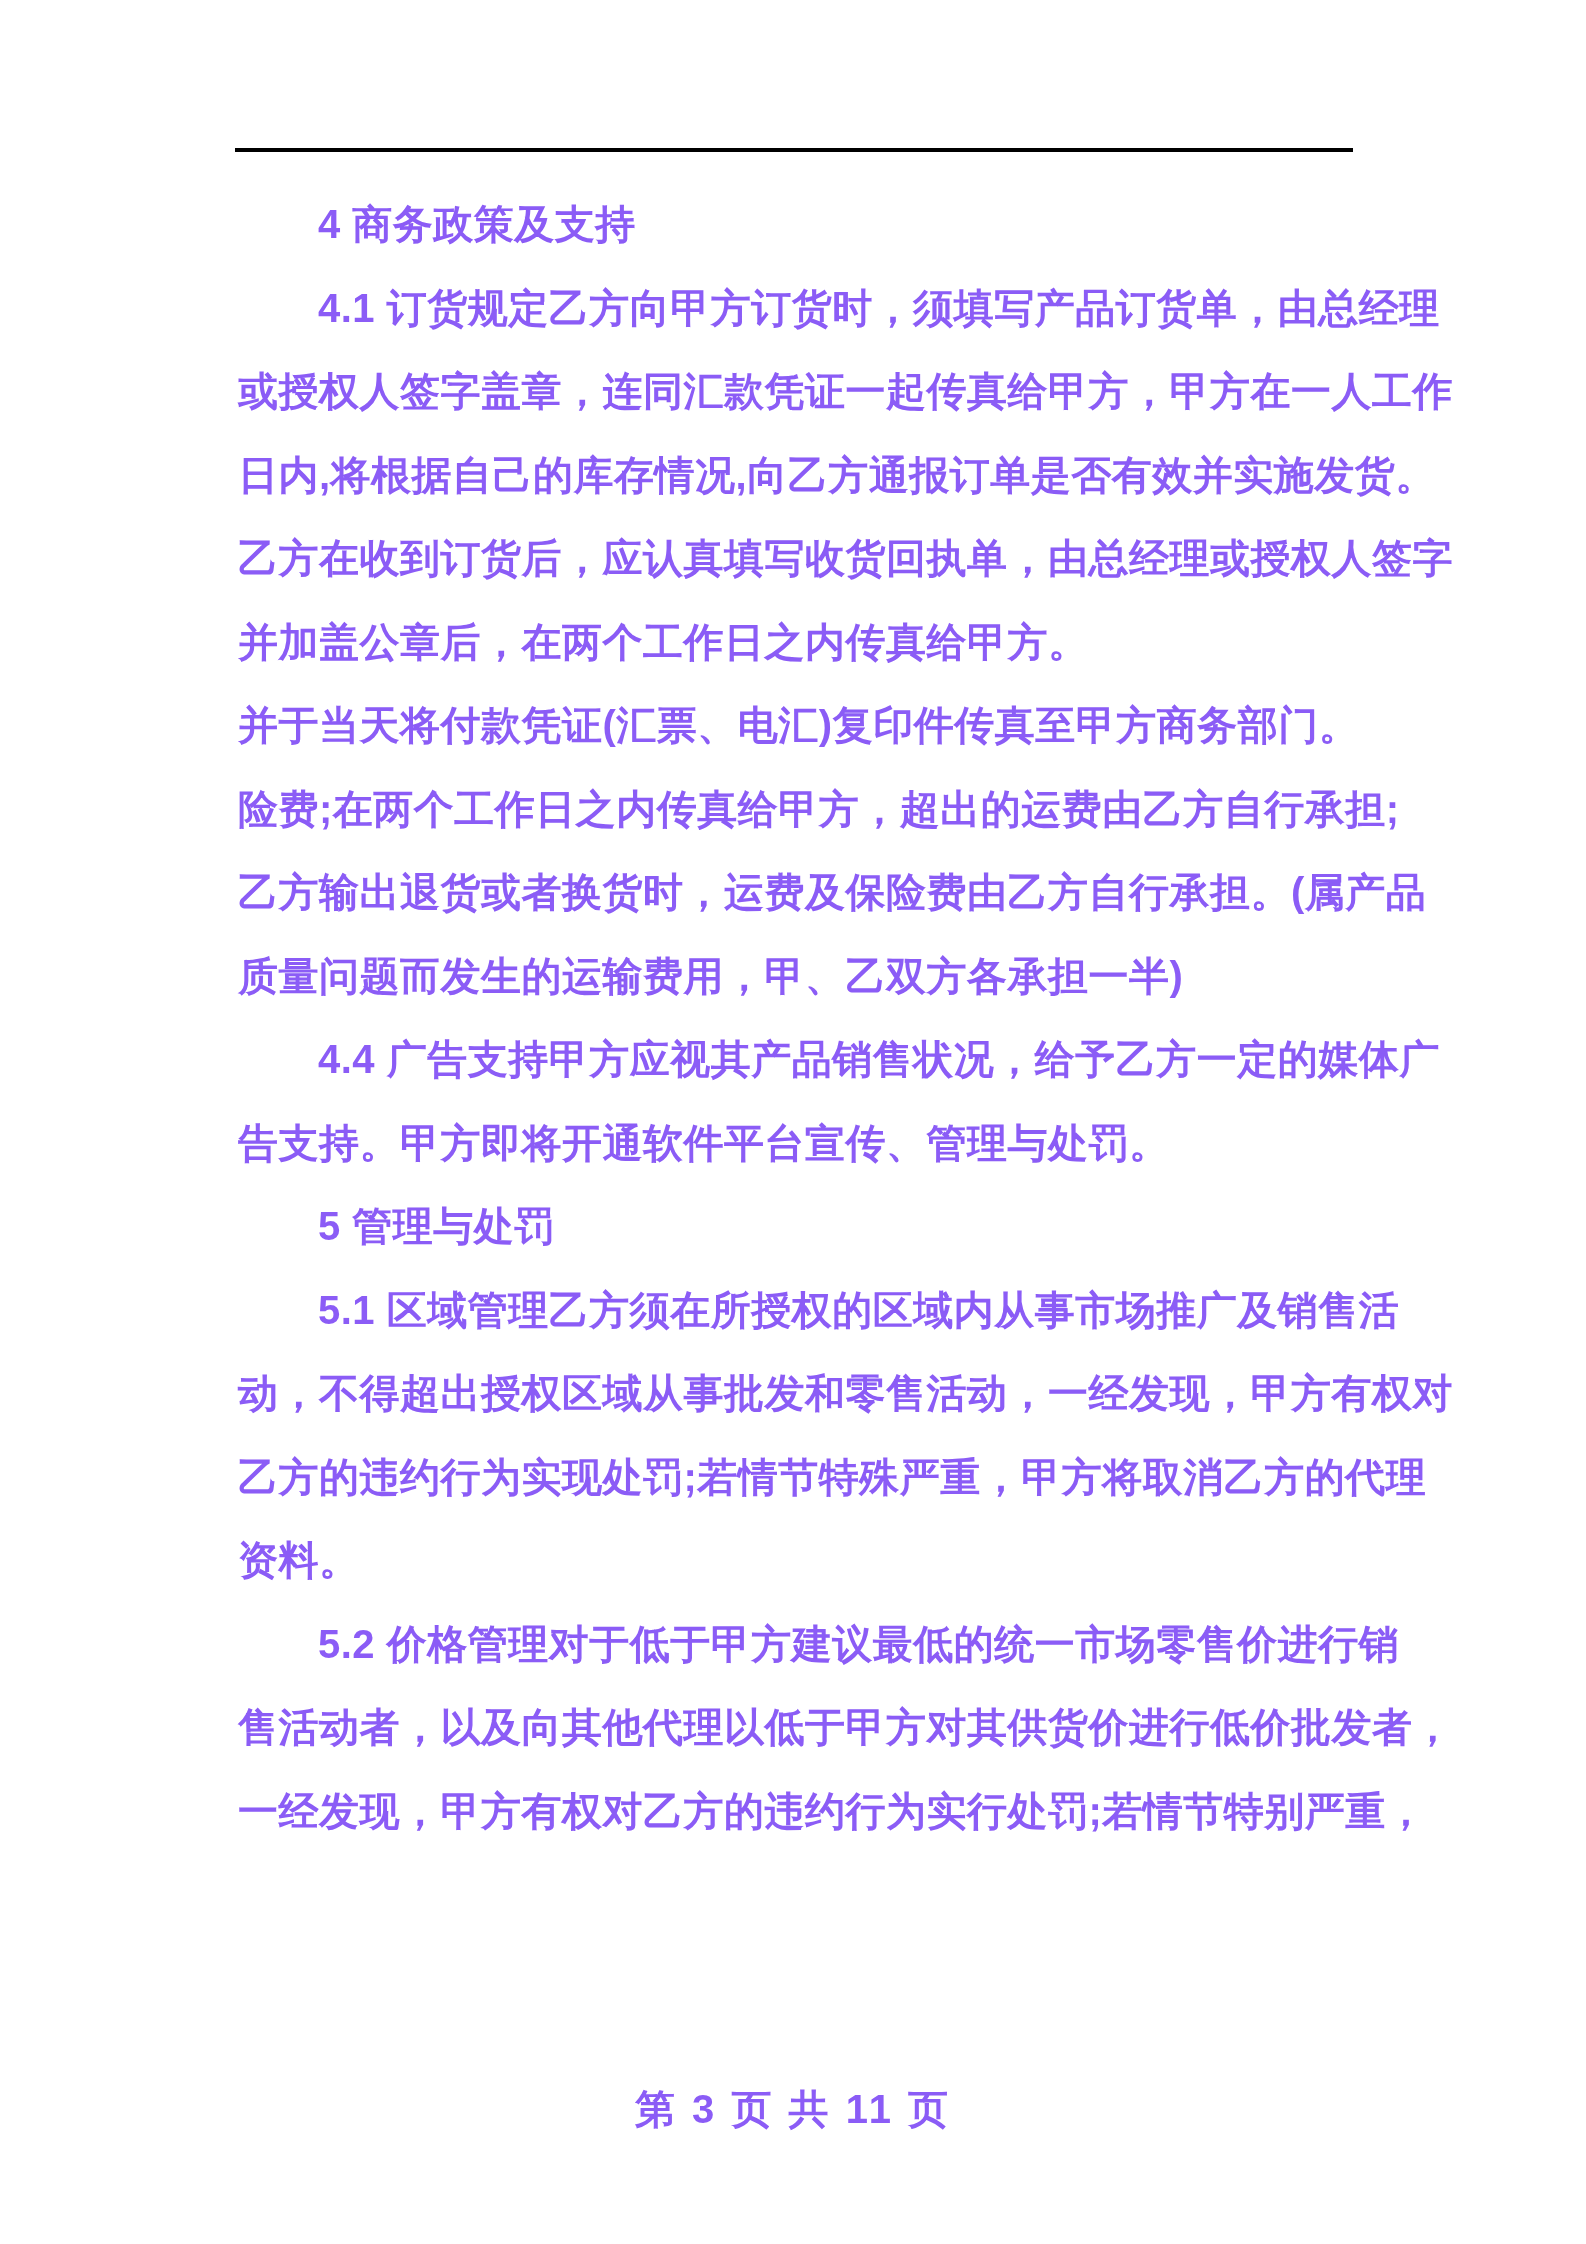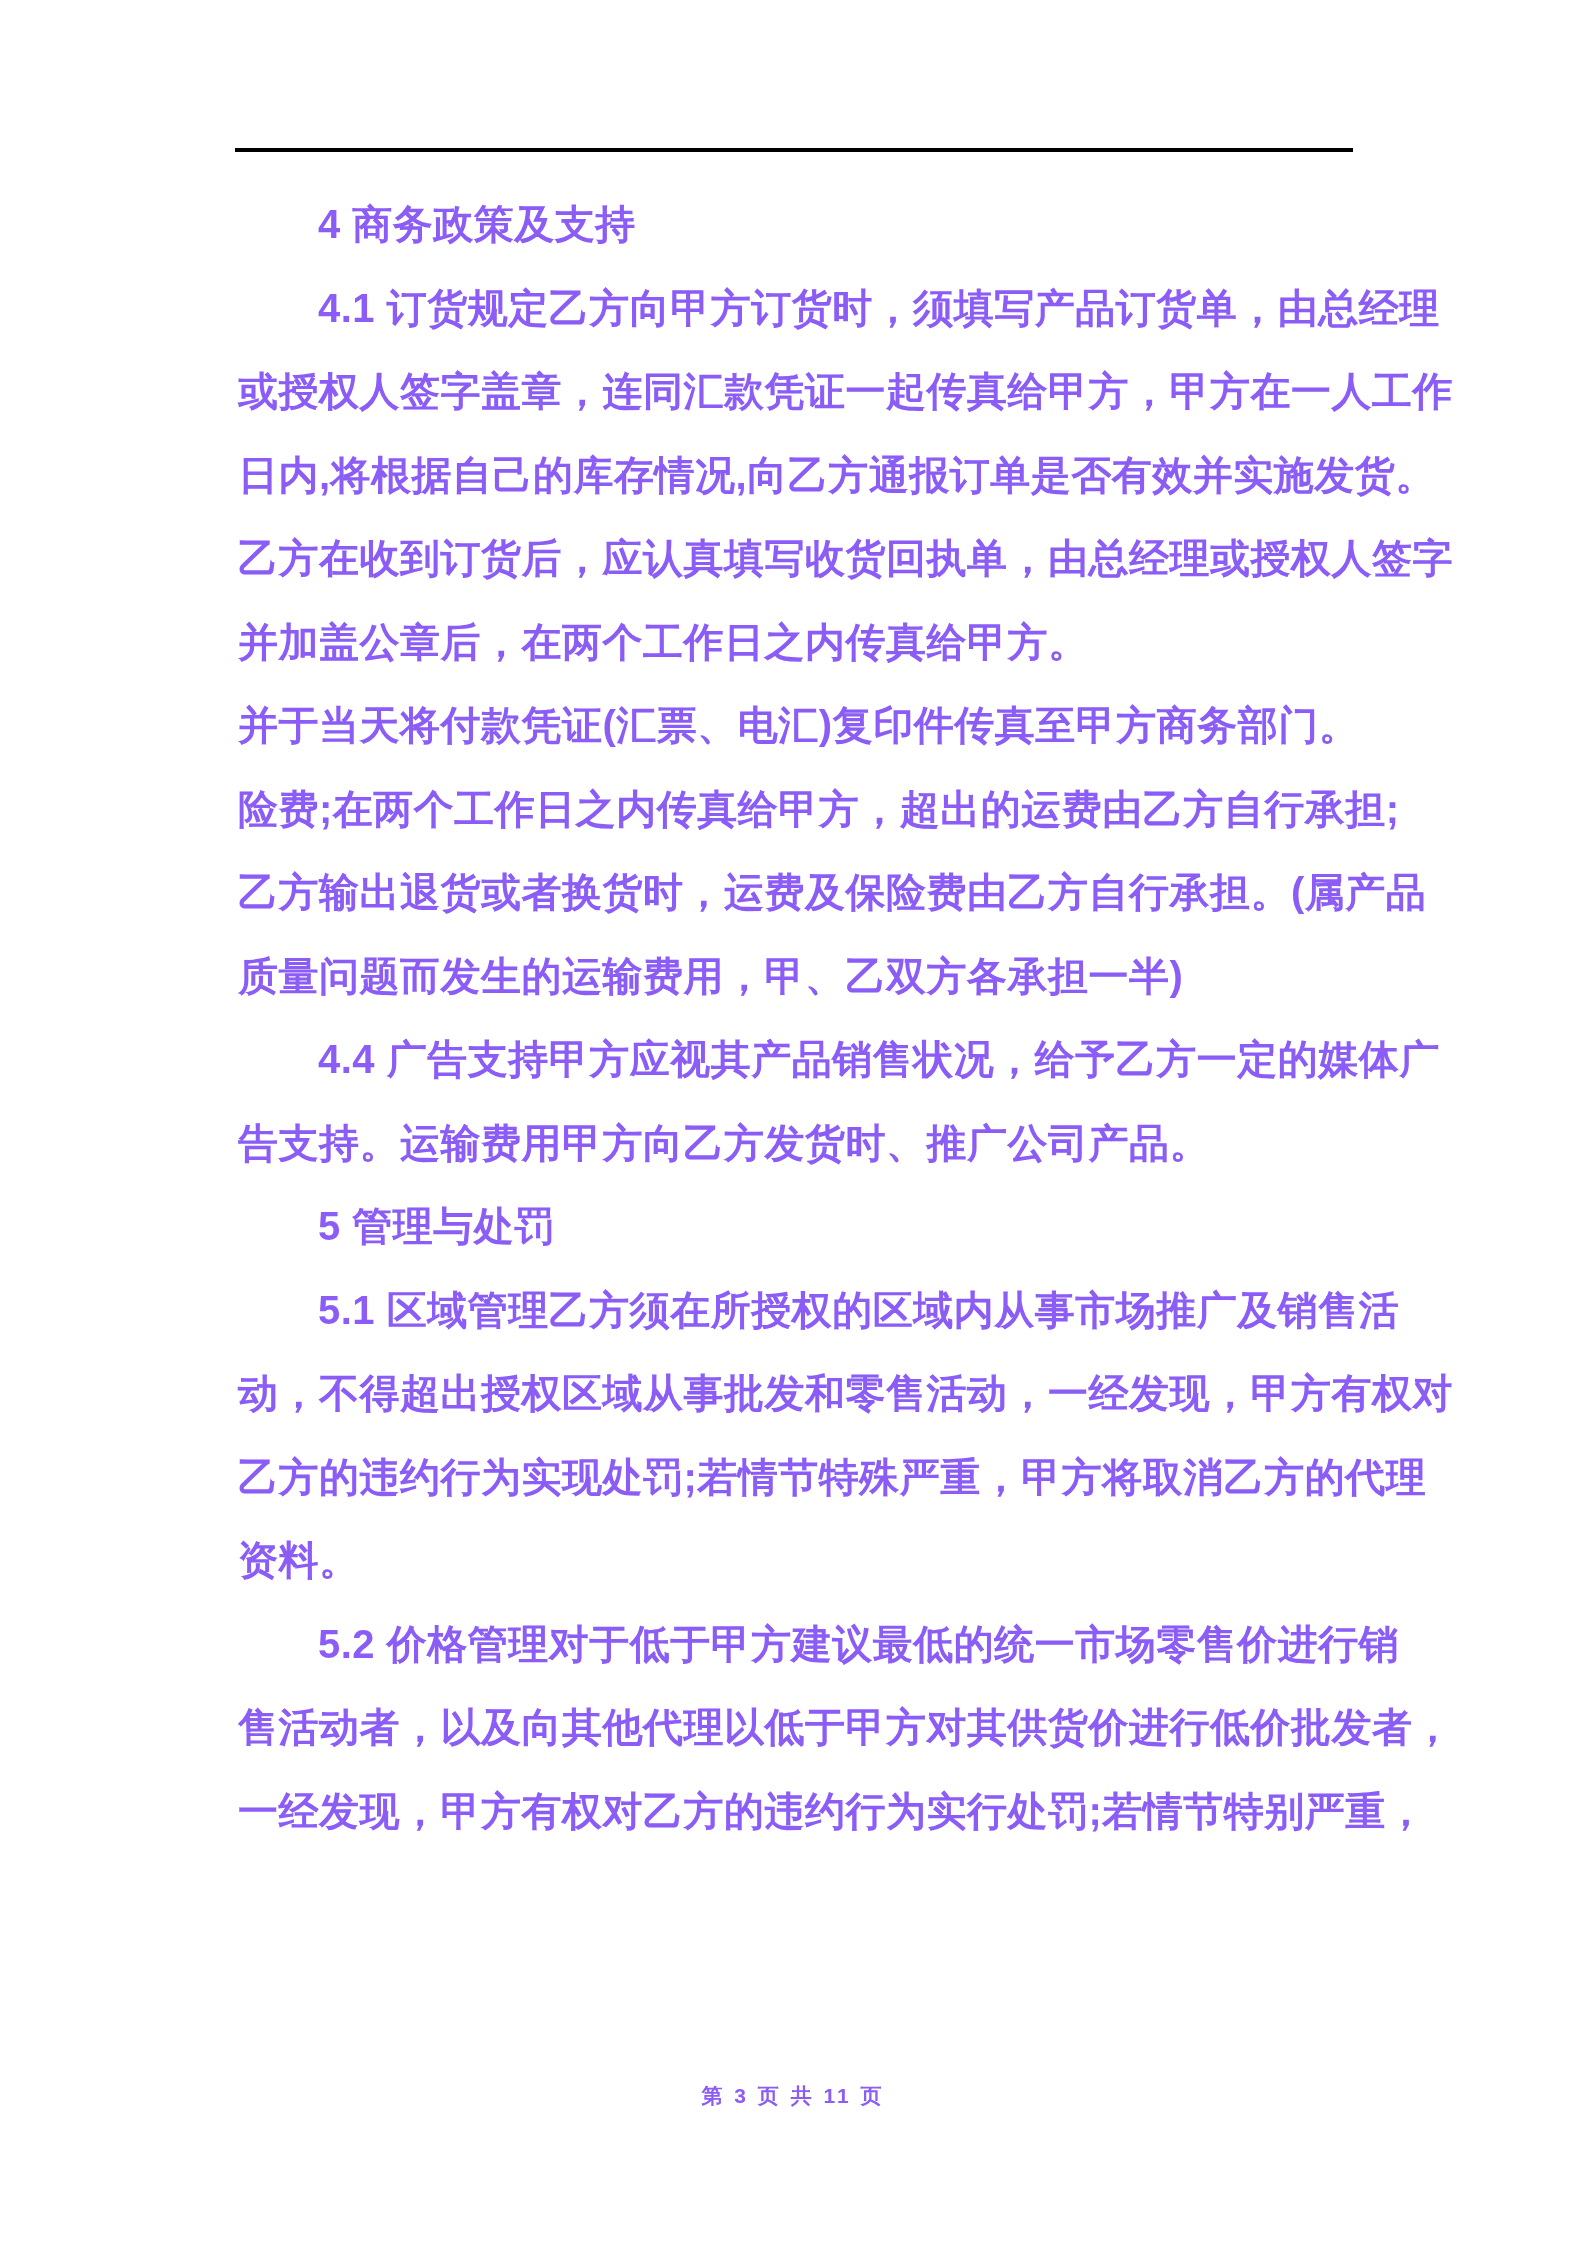--- a/index.html
+++ b/index.html
@@ -40,21 +40,21 @@
   }
   .line.indent {
     padding-left: 80px;
   }
   .page-footer {
     position: absolute;
     left: 0;
     top: 2082px;
     width: 100%;
     text-align: center;
-    font-size: 21px;
+    font-size: 40px;
     font-weight: 700;
     letter-spacing: 3px;
   }
 </style>
 </head>
 <body>
 
 <div class="page">
 
   <div class="header-rule"></div>
@@ -64,21 +64,21 @@
     <div class="line indent">4.1 订货规定乙方向甲方订货时，须填写产品订货单，由总经理</div>
     <div class="line">或授权人签字盖章，连同汇款凭证一起传真给甲方，甲方在一人工作</div>
     <div class="line">日内,将根据自己的库存情况,向乙方通报订单是否有效并实施发货。</div>
     <div class="line">乙方在收到订货后，应认真填写收货回执单，由总经理或授权人签字</div>
     <div class="line">并加盖公章后，在两个工作日之内传真给甲方。</div>
     <div class="line">并于当天将付款凭证(汇票、电汇)复印件传真至甲方商务部门。</div>
     <div class="line">险费;在两个工作日之内传真给甲方，超出的运费由乙方自行承担;</div>
     <div class="line">乙方输出退货或者换货时，运费及保险费由乙方自行承担。(属产品</div>
     <div class="line">质量问题而发生的运输费用，甲、乙双方各承担一半)</div>
     <div class="line indent">4.4 广告支持甲方应视其产品销售状况，给予乙方一定的媒体广</div>
-    <div class="line">告支持。运输费用甲方向乙方发货时、推广公司产品。</div>
+    <div class="line">告支持。甲方即将开通软件平台宣传、管理与处罚。</div>
     <div class="line indent">5 管理与处罚</div>
     <div class="line indent">5.1 区域管理乙方须在所授权的区域内从事市场推广及销售活</div>
     <div class="line">动，不得超出授权区域从事批发和零售活动，一经发现，甲方有权对</div>
     <div class="line">乙方的违约行为实现处罚;若情节特殊严重，甲方将取消乙方的代理</div>
     <div class="line">资料。</div>
     <div class="line indent">5.2 价格管理对于低于甲方建议最低的统一市场零售价进行销</div>
     <div class="line">售活动者，以及向其他代理以低于甲方对其供货价进行低价批发者，</div>
     <div class="line">一经发现，甲方有权对乙方的违约行为实行处罚;若情节特别严重，</div>
   </main>
 

